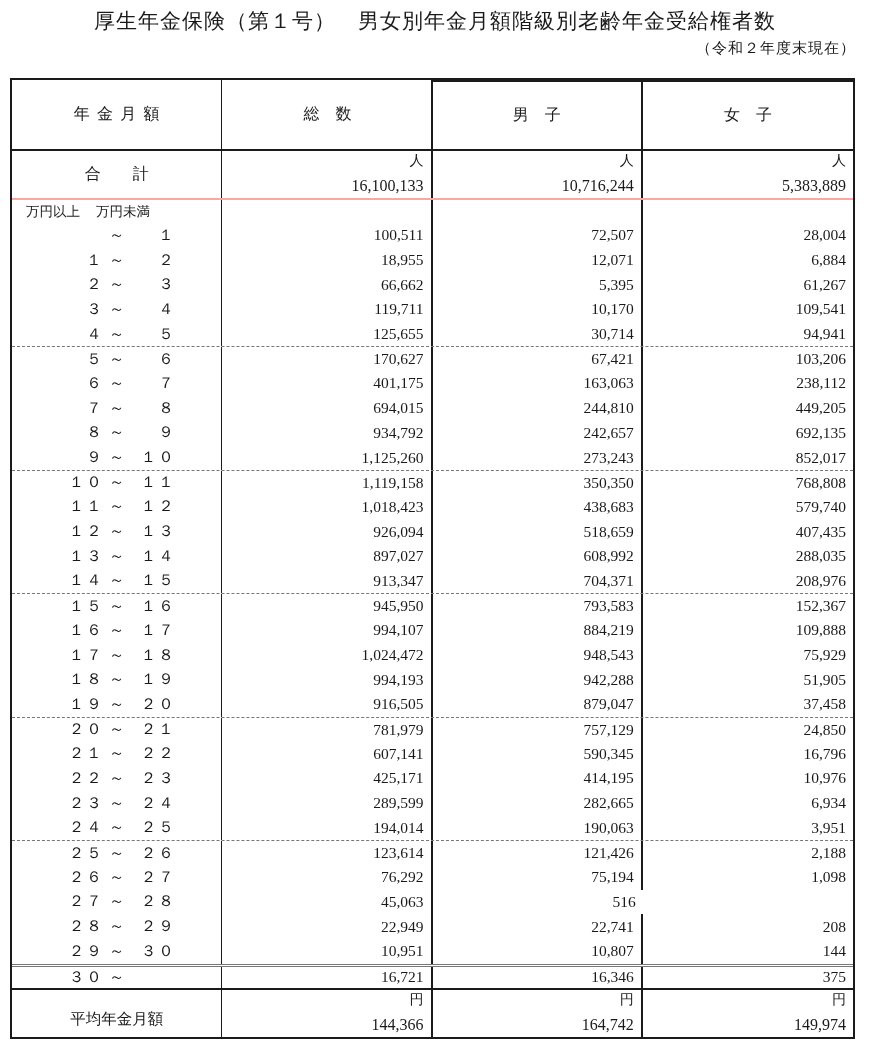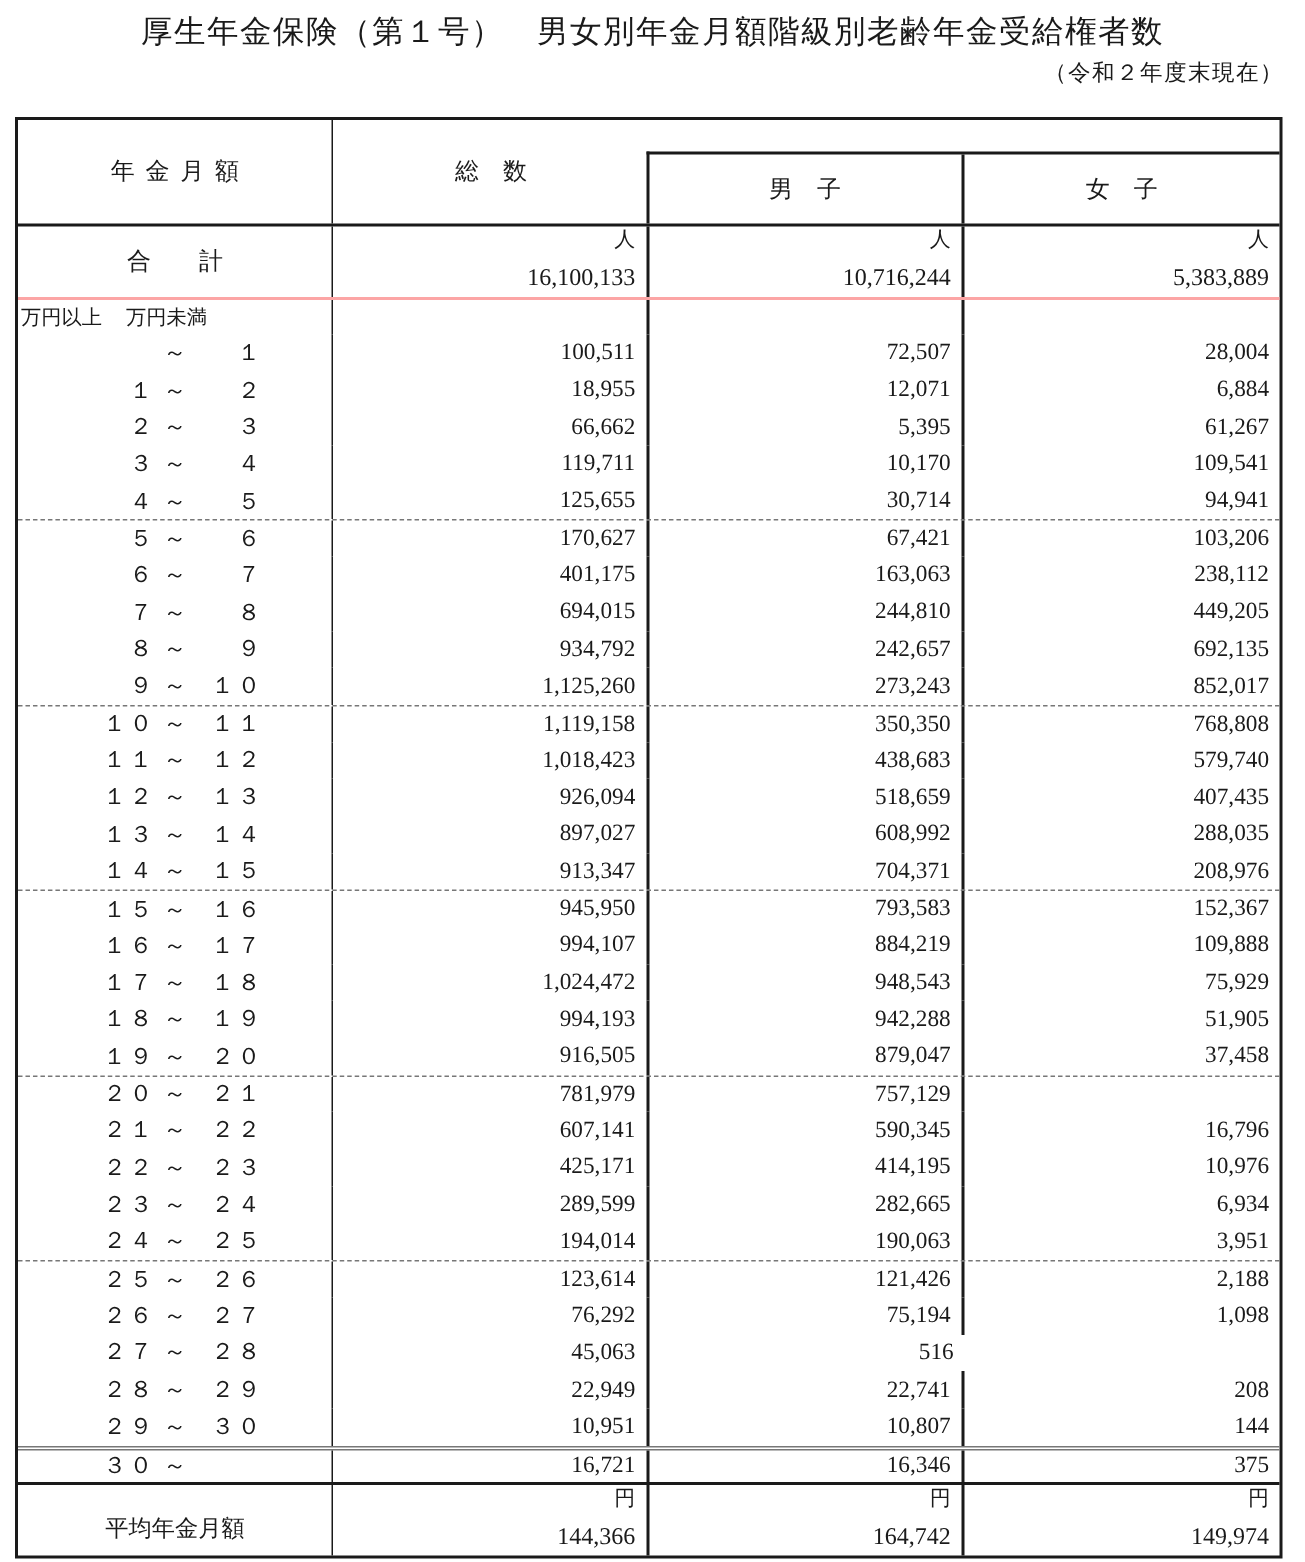--- a/index.html
+++ b/index.html
@@ -16,40 +16,40 @@
   .asof{position:absolute;top:39px;right:14px;font-size:15px;letter-spacing:1px}
 
   .tbl{position:absolute;left:10px;top:78px;width:841px;border:2px solid #1a1a1a;background:#fff}
   .tbl *{box-sizing:border-box}
 
   
   .thead{display:flex;height:71px;border-bottom:2px solid #1a1a1a;font-size:16px}
   .hc1{width:25%;border-right:1px solid #1a1a1a;display:flex;align-items:center;justify-content:center;
        letter-spacing:0.45em;text-indent:0.45em}
   .hc2{width:25%;display:flex;align-items:center;justify-content:center}
-  .h34{width:50%;display:flex;flex-direction:column}
+  .h34{width:50%;display:flex;flex-direction:row}
   .h34 .sp{height:21px}
   .mfbox{flex:1;display:flex;border-top:2px solid #1a1a1a;border-left:2px solid #1a1a1a;margin-left:-2px}
   .hc3{width:50%;border-right:2px solid #1a1a1a;display:flex;align-items:center;justify-content:center}
   .hc4{flex:1;display:flex;align-items:center;justify-content:center}
 
   
   .srow{display:flex;height:49px;border-bottom:2px solid #fca5a5}
   .lc{width:25%;border-right:1px solid #1a1a1a;display:flex;align-items:center;justify-content:center;font-size:16px}
   .uc{width:25%;display:flex;flex-direction:column;justify-content:space-between;align-items:flex-end;
       padding:3px 7px 4px}
   .uc.b2{border-right:2px solid #1a1a1a}
   .unit{font-size:14px;line-height:1}
   .val{font-size:16px;line-height:1}
 
   
   .tbody{font-size:15.5px}
   .noterow{display:flex;height:23px}
   .notelab{width:25%;border-right:1px solid #1a1a1a;display:flex;align-items:center;gap:16px;
-           padding-left:2px;font-size:13.5px}
+           padding-left:14px;font-size:13.5px}
   .noterow .e2{width:25%;border-right:2px solid #1a1a1a}
   .noterow .e3{width:25%;border-right:2px solid #1a1a1a}
   .noterow .e4{flex:1}
 
   .brow{display:flex;height:24.7px}
   .lab{width:25%;border-right:1px solid #1a1a1a;display:flex;align-items:center;justify-content:center}
   .lab .lo{width:46px;text-align:right;letter-spacing:2px}
   .lab .tl{width:26px;text-align:center}
   .lab .hi{width:46px;text-align:right;letter-spacing:2px}
   .num{width:25%;display:flex;align-items:center;justify-content:flex-end;padding-right:7px}
@@ -309,20 +309,21 @@
         <div class="num n4">37,458</div>
       </div>
       <div class="brow sep-dash">
         <div class="lab">
           <span class="lo">２０</span>
           <span class="tl">～</span>
           <span class="hi">２１</span>
         </div>
         <div class="num n2">781,979</div>
         <div class="num n3">757,129</div>
+        <div class="num n4">24,850</div>
       </div>
       <div class="brow">
         <div class="lab">
           <span class="lo">２１</span>
           <span class="tl">～</span>
           <span class="hi">２２</span>
         </div>
         <div class="num n2">607,141</div>
         <div class="num n3">590,345</div>
         <div class="num n4">16,796</div>

